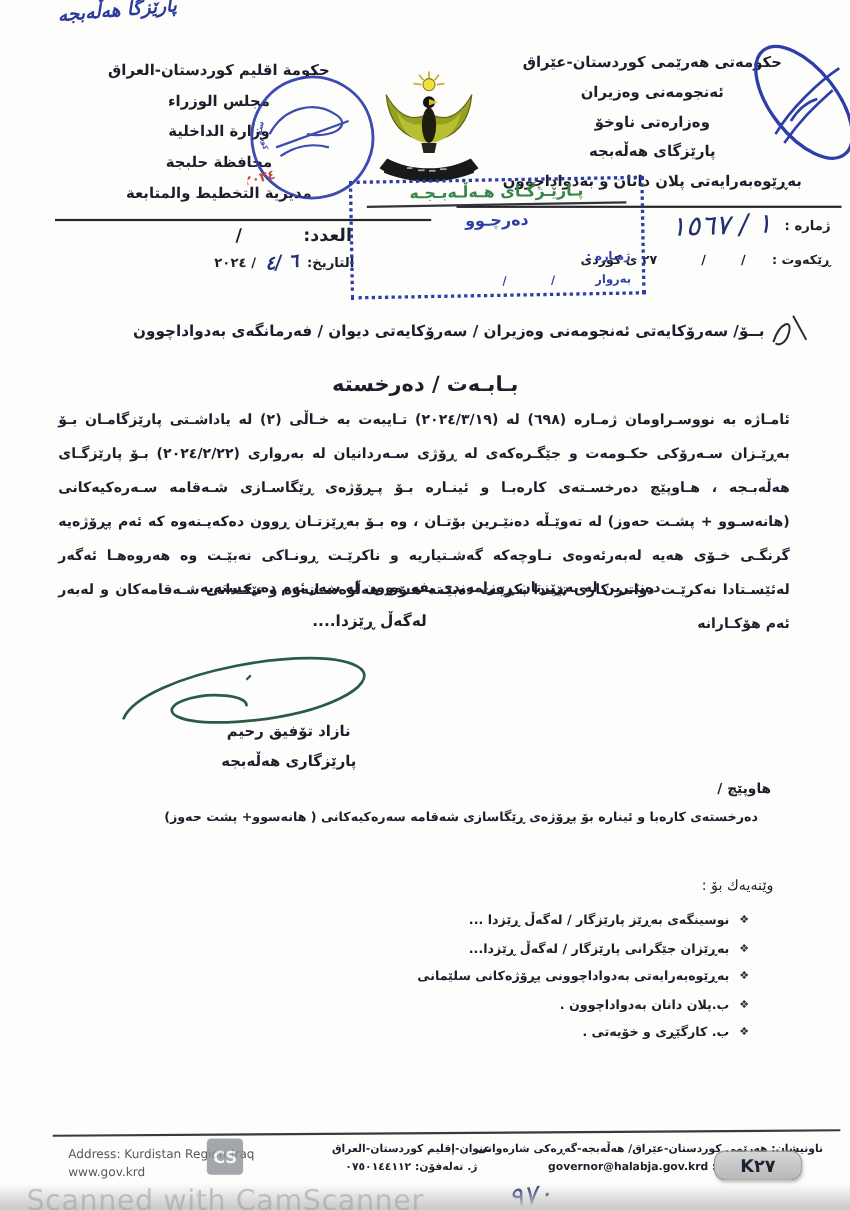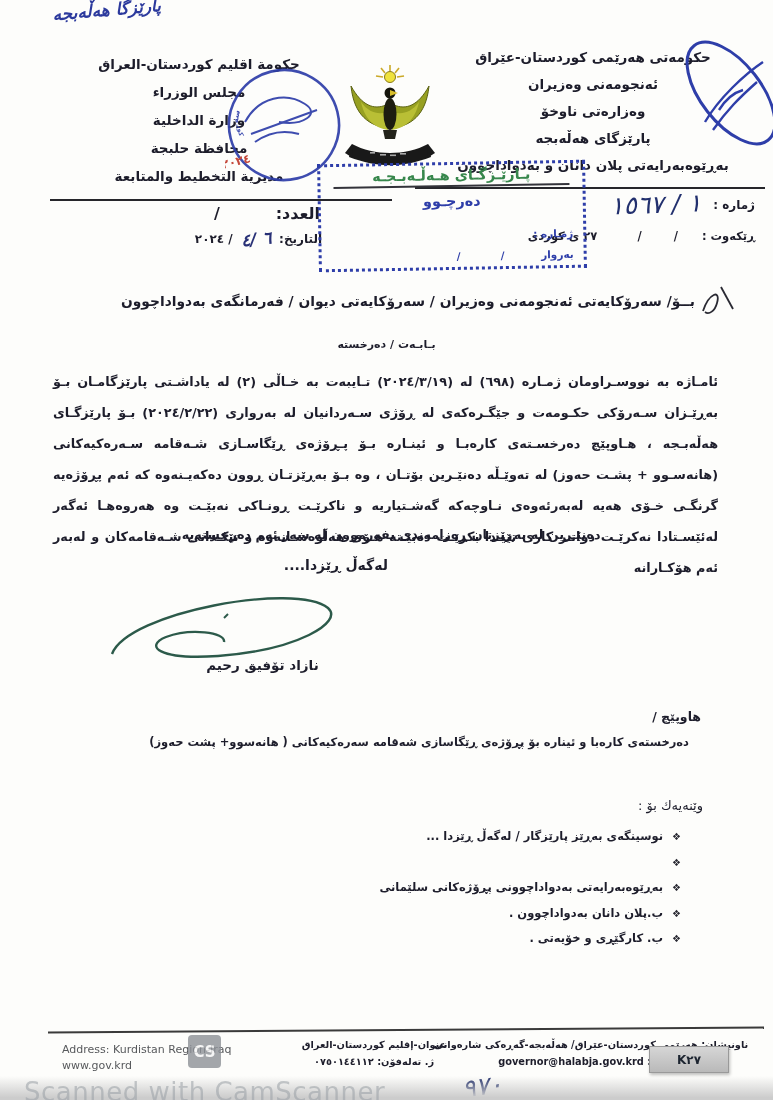--- a/index.html
+++ b/index.html
@@ -45,44 +45,44 @@
   .stamp-out { top:162px; left:318px; width:268px; height:108px;
     border:3.5px dotted #2e3ea9; transform:rotate(-1deg); color:#2e3ea9; z-index:2; }
   .so-title { color:#37874c; font-weight:bold; font-size:14.5px; text-align:center;
     letter-spacing:1px; width:90%; margin:2px auto 0; border-bottom:2px solid #33333a; padding-bottom:2px; }
   .so-issued { text-align:center; font-weight:bold; font-size:14.5px; margin-top:6px; }
   .so-num  { position:absolute; right:10px; top:64px; font-size:10.5px; font-weight:bold; }
   .so-date { position:absolute; right:10px; top:85px; font-size:10.5px; font-weight:bold; }
 
   
   .to-line { top:293px; right:78px; font-weight:bold; font-size:13.8px; }
-  .subject { top:338px; left:0; right:0; text-align:center; font-weight:bold; font-size:11px; }
+  .subject { top:338px; left:0; right:0; text-align:center; font-weight:bold; font-size:19px; }
   .body-main { top:366px; right:55px; left:53px; font-size:12.8px; font-weight:bold;
     line-height:31px; text-align:justify; }
   .body-last { top:527px; left:0; right:0; text-align:center; font-size:12.8px; font-weight:bold; }
   .closing { top:557px; right:385px; font-weight:bold; font-size:14px; }
   .signer { top:652px; left:155px; width:215px; text-align:center; font-weight:bold; font-size:13.5px; line-height:27px; }
 
   .hawpech { top:709px; right:72px; font-weight:bold; font-size:12.5px; }
   .attach  { top:735px; right:84px; font-weight:bold; font-size:11.5px; }
 
   .cc-title { top:798px; right:70px; font-weight:normal; font-size:13px; }
   .cc-list { top:824px; right:92px; list-style:none; font-size:11.5px; font-weight:bold; }
   .cc-list li { display:flex; align-items:center; gap:9px; line-height:25.5px; }
   .cc-bullet { font-size:10px; color:#2a2a33; }
 
   
   .f-right { top:1036px; right:12px; width:340px; text-align:center; font-size:9.8px; font-weight:bold; line-height:17px; }
   .f-mid   { top:1036px; left:288px; width:172px; text-align:center; font-size:9.8px; font-weight:bold; line-height:17px; }
   .f-left  { top:1042px; left:62px; width:230px; direction:ltr; text-align:left; font-size:11px; font-weight:normal; color:#57595c; line-height:16px; }
   .badge { top:1046px; right:44px; width:80px; height:27px;
     background:linear-gradient(180deg,#d6d6d6,#b9b9b9); border:1px solid #999;
-    border-radius:0; box-shadow:1px 2px 3px rgba(0,0,0,.25);
+    border-radius:10px; box-shadow:1px 2px 3px rgba(0,0,0,.25);
     display:flex; align-items:center; justify-content:center;
-    font-weight:bold; font-size:12px; color:#1c2430; z-index:4; }
+    font-weight:bold; font-size:16px; color:#1c2430; z-index:4; }
 
   .wm { top:1035px; left:24px; display:flex; align-items:center; gap:9px; direction:ltr; z-index:6;flex-direction:column; }
   .wm-logo { width:33px; height:33px; background:#8d9197; opacity:.8; color:#f4f4f4; border-radius:4px;
     display:flex; align-items:center; justify-content:center; font-weight:bold; font-size:15px; }
   .wm-text { font-size:26px; color:#9aa0a6; opacity:.55; letter-spacing:.5px; }
 
   .scan-bottom { bottom:0; left:0; right:0; height:24px;
     background:linear-gradient(180deg, rgba(205,205,205,0) 0%, #cccccc 90%); z-index:1; }
 
   
@@ -215,33 +215,35 @@
   <div class="abs closing">لەگەڵ ڕێزدا....</div>
 
   <div class="abs sig-svg">
     <svg width="246" height="86" viewBox="0 0 246 86">
       <path d="M12,72 C28,30 196,0 228,26 C244,40 198,68 118,74 C58,78 44,64 66,55 C90,46 126,50 124,60" fill="none" stroke="#2c5a4a" stroke-width="2.4"></path>
       <path d="M124,36 l4,-4" fill="none" stroke="#2c5a4a" stroke-width="2"></path>
     </svg>
   </div>
   <div class="abs signer">
     <div>نازاد تۆفیق رحیم</div>
+    <div>پارێزگاری هەڵەبجە</div>
   </div>
 
   <div class="abs hawpech">هاوپێچ /</div>
   <div class="abs attach">دەرخستەی كارەبا و ئینارە بۆ پڕۆژەی ڕێگاسازی شەقامە سەرەكیەكانی ( هانەسوو+ پشت حەوز)</div>
 
   <div class="abs cc-title">وێنەیەك بۆ :</div>
   <ul class="abs cc-list">
     <li>
       <span class="cc-bullet">❖</span>
       <span>نوسینگەی بەڕێز پارێزگار / لەگەڵ ڕێزدا ...</span>
       </li>
     <li>
       <span class="cc-bullet">❖</span>
+      <span>بەڕێزان جێگرانی پارێزگار / لەگەڵ ڕێزدا...</span>
       </li>
     <li>
       <span class="cc-bullet">❖</span>
       <span>بەڕێوەبەرایەتی بەدواداچوونی پڕۆژەكانی سلێمانی</span>
       </li>
     <li>
       <span class="cc-bullet">❖</span>
       <span>ب.پلان دانان بەدواداچوون .</span>
       </li>
     <li>

